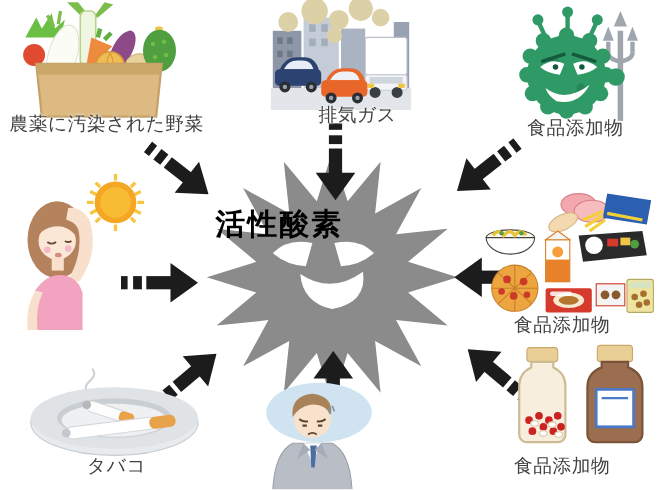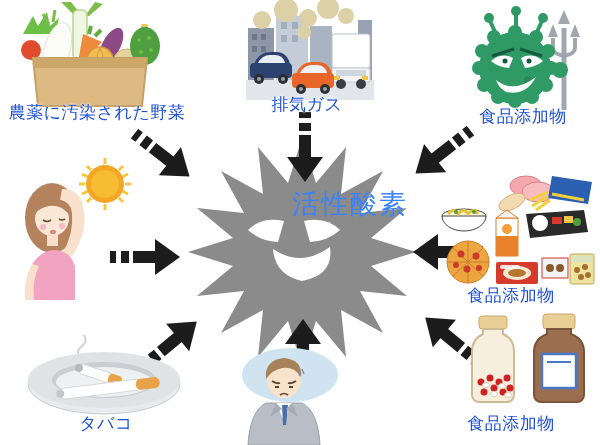--- a/index.html
+++ b/index.html
@@ -2,29 +2,29 @@
 <html><head>
 <meta charset="utf-8">
 <style>
   html,body{margin:0;padding:0;background:#fff;}
   .canvas{
     position:relative;width:600px;height:445px;background:#ffffff;overflow:hidden;
     font-family:"Liberation Sans","DejaVu Sans",sans-serif;
   }
   .label{
     position:absolute;z-index:4;text-align:center;font-size:17px;line-height:1.2;
-    color:#1d4ed8;letter-spacing:0.5px;white-space:nowrap;
+    color:#404040;letter-spacing:0.5px;white-space:nowrap;
     text-shadow:0 0 2px #fff,0 0 3px #fff;
   }
   .burst{position:absolute;z-index:1;}
   .arrow{position:absolute;z-index:2;}
   .illus{position:absolute;z-index:3;}
   .center-label{
-    position:absolute;z-index:3;left:196px;top:186px;width:212px;text-align:right;
-    font-size:27px;font-weight:400;color:#3b82f6;letter-spacing:2px;white-space:nowrap;
+    position:absolute;z-index:3;left:196px;top:186px;width:212px;text-align:left;
+    font-size:27px;font-weight:700;color:#000000;letter-spacing:2px;white-space:nowrap;
   }
 </style>
 </head>
 <body>
 
 <div class="canvas">
 
   <svg class="burst" style="left:182px;top:132px" width="240" height="240" viewBox="0 0 240 240">
     <polygon points="120,6 134,51 164,15 159,62 201,39 178,81 225,76 189,106 234,120 189,134 225,164 178,159 201,201 159,178 164,225 134,189 120,234 106,189 76,225 81,178 39,201 62,159 15,164 51,134 6,120 51,106 15,76 62,81 39,39 81,62 76,15 106,51" fill="#8b8b8b"></polygon>
     <g fill="#ffffff">
@@ -162,21 +162,21 @@
     <circle cx="13" cy="79" r="2" fill="#9aa2ac"></circle>
       <circle cx="37" cy="79" r="2" fill="#9aa2ac"></circle>
     <path d="M50,74 q5,-12 16,-12 h6 q11,0 14,12 z" fill="#e8662a"></path>
     <path d="M54,73 q4,-8 12,-8 h5 q8,0 10,8 z" fill="#eef2f6"></path>
     <rect x="46" y="73" width="42" height="15" rx="4" fill="#e8662a"></rect>
     <circle cx="55" cy="89" r="5" fill="#2b2e33"></circle>
       <circle cx="79" cy="89" r="5" fill="#2b2e33"></circle>
     <circle cx="55" cy="89" r="2" fill="#9aa2ac"></circle>
       <circle cx="79" cy="89" r="2" fill="#9aa2ac"></circle>
   </svg>
-  <div class="label" style="left:252px;top:95px;width:110px">排気ガス</div>
+  <div class="label" style="left:270px;top:95px;width:110px">排気ガス</div>
 
   <svg class="illus" style="left:458px;top:4px" width="128" height="112" viewBox="0 0 128 112">
     <g>
       <line x1="106" y1="24" x2="106" y2="106" stroke="#a0a6ad" stroke-width="5"></line>
       <line x1="95" y1="44" x2="95" y2="34" stroke="#a0a6ad" stroke-width="4"></line>
       <line x1="117" y1="44" x2="117" y2="34" stroke="#a0a6ad" stroke-width="4"></line>
       <path d="M95,44 q0,6 11,8 M117,44 q0,6 -11,8" stroke="#a0a6ad" stroke-width="4" fill="none"></path>
       <polygon points="106,6 100,20 112,20" fill="#a0a6ad"></polygon>
       <polygon points="95,20 90,33 100,33" fill="#a0a6ad"></polygon>
       <polygon points="117,20 112,33 122,33" fill="#a0a6ad"></polygon>

